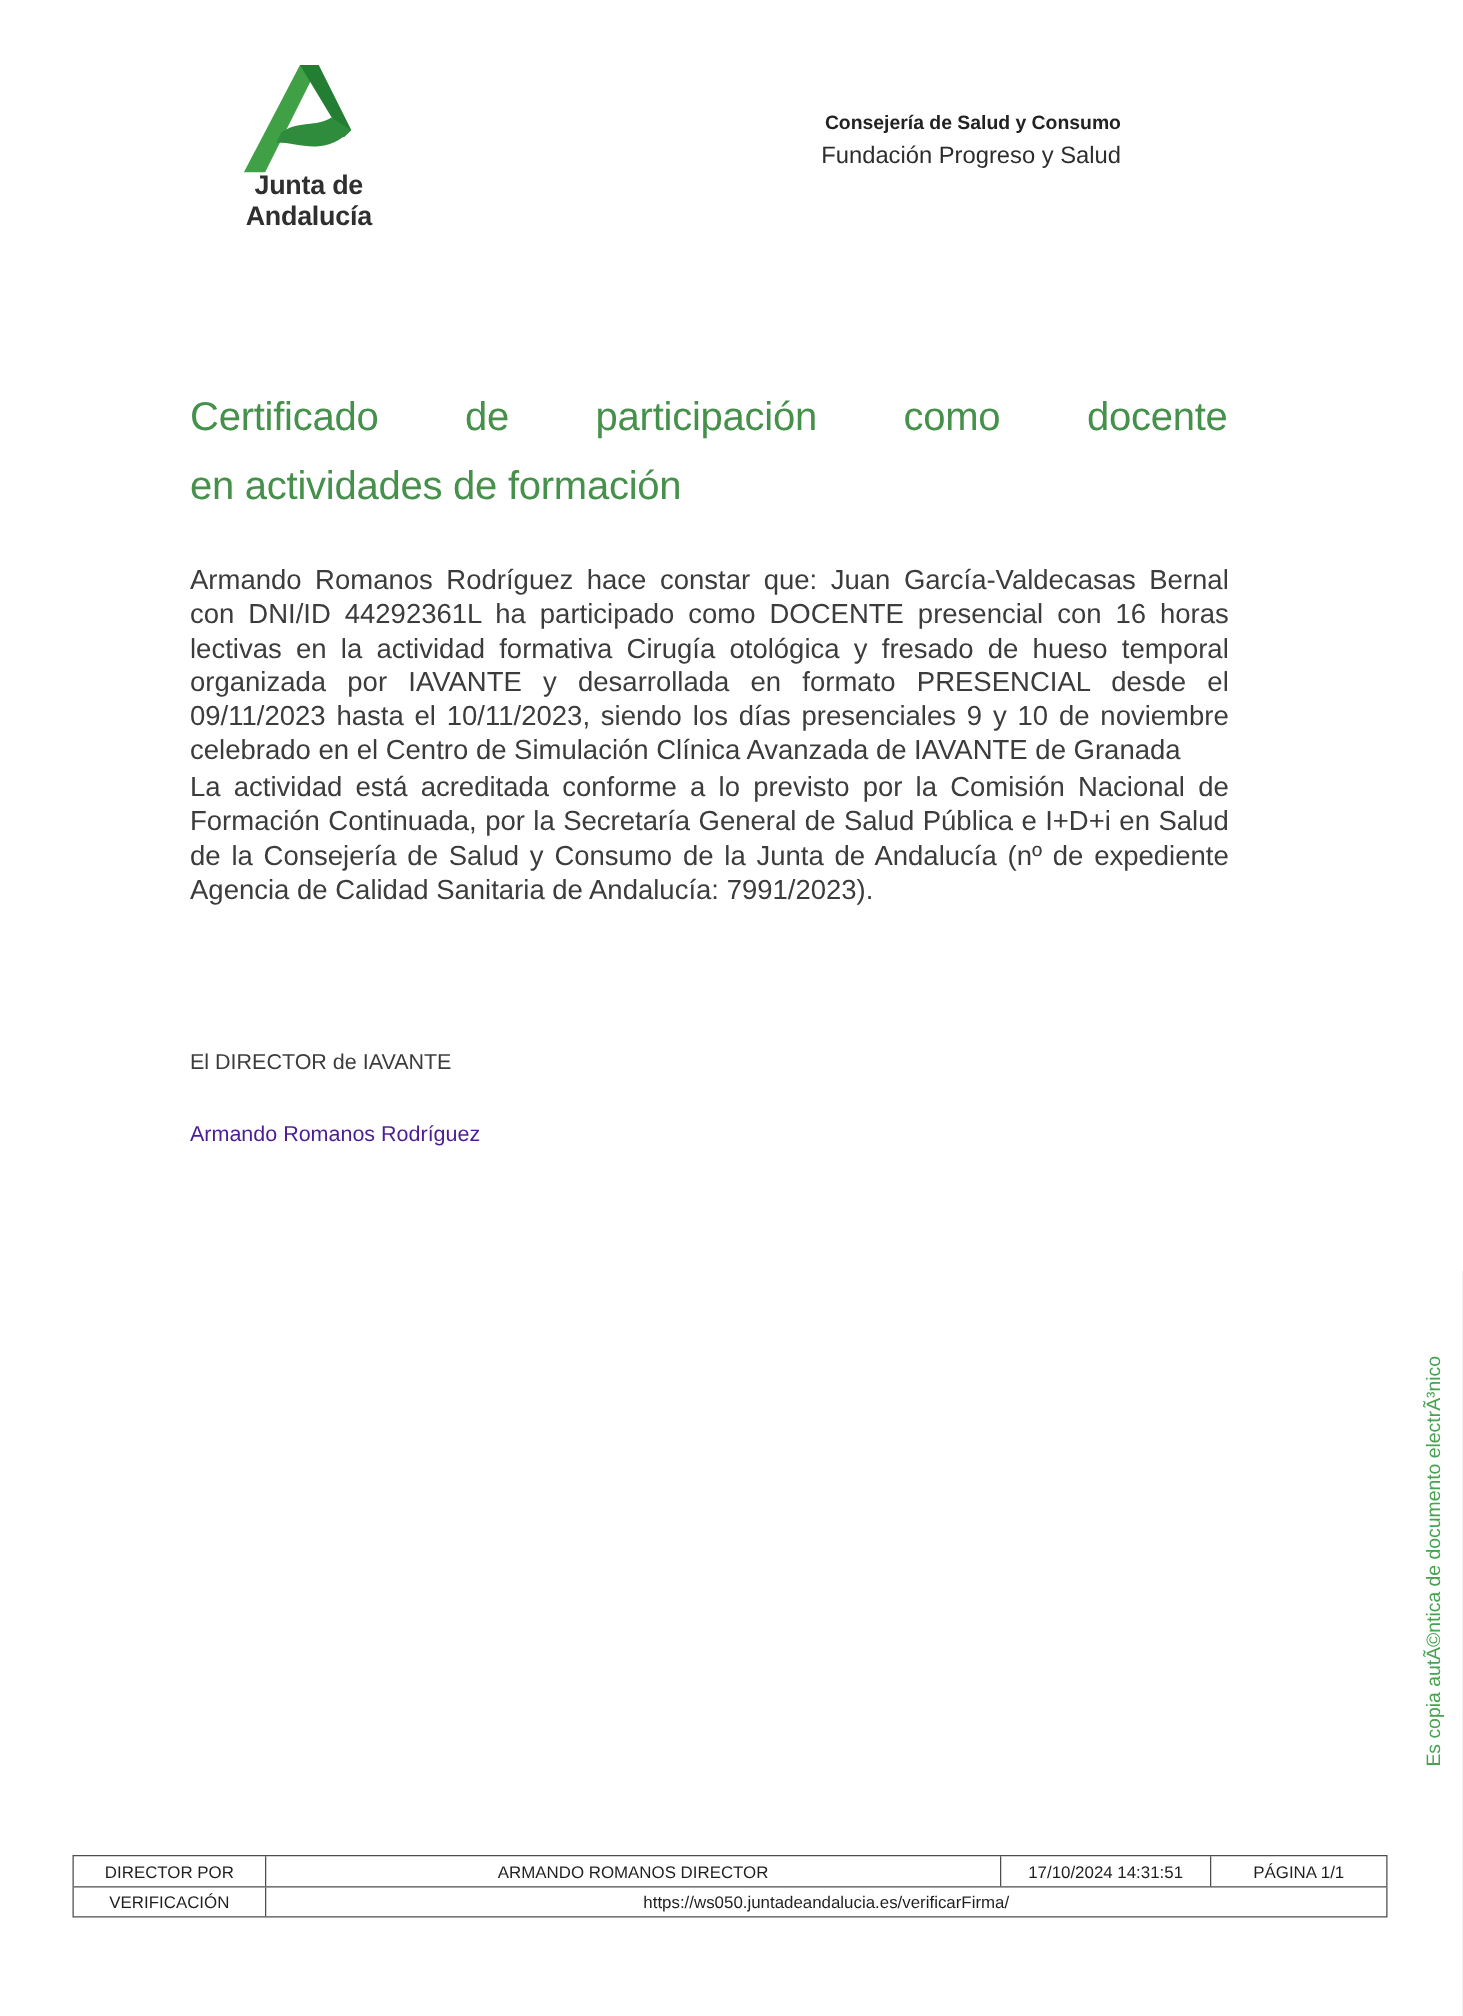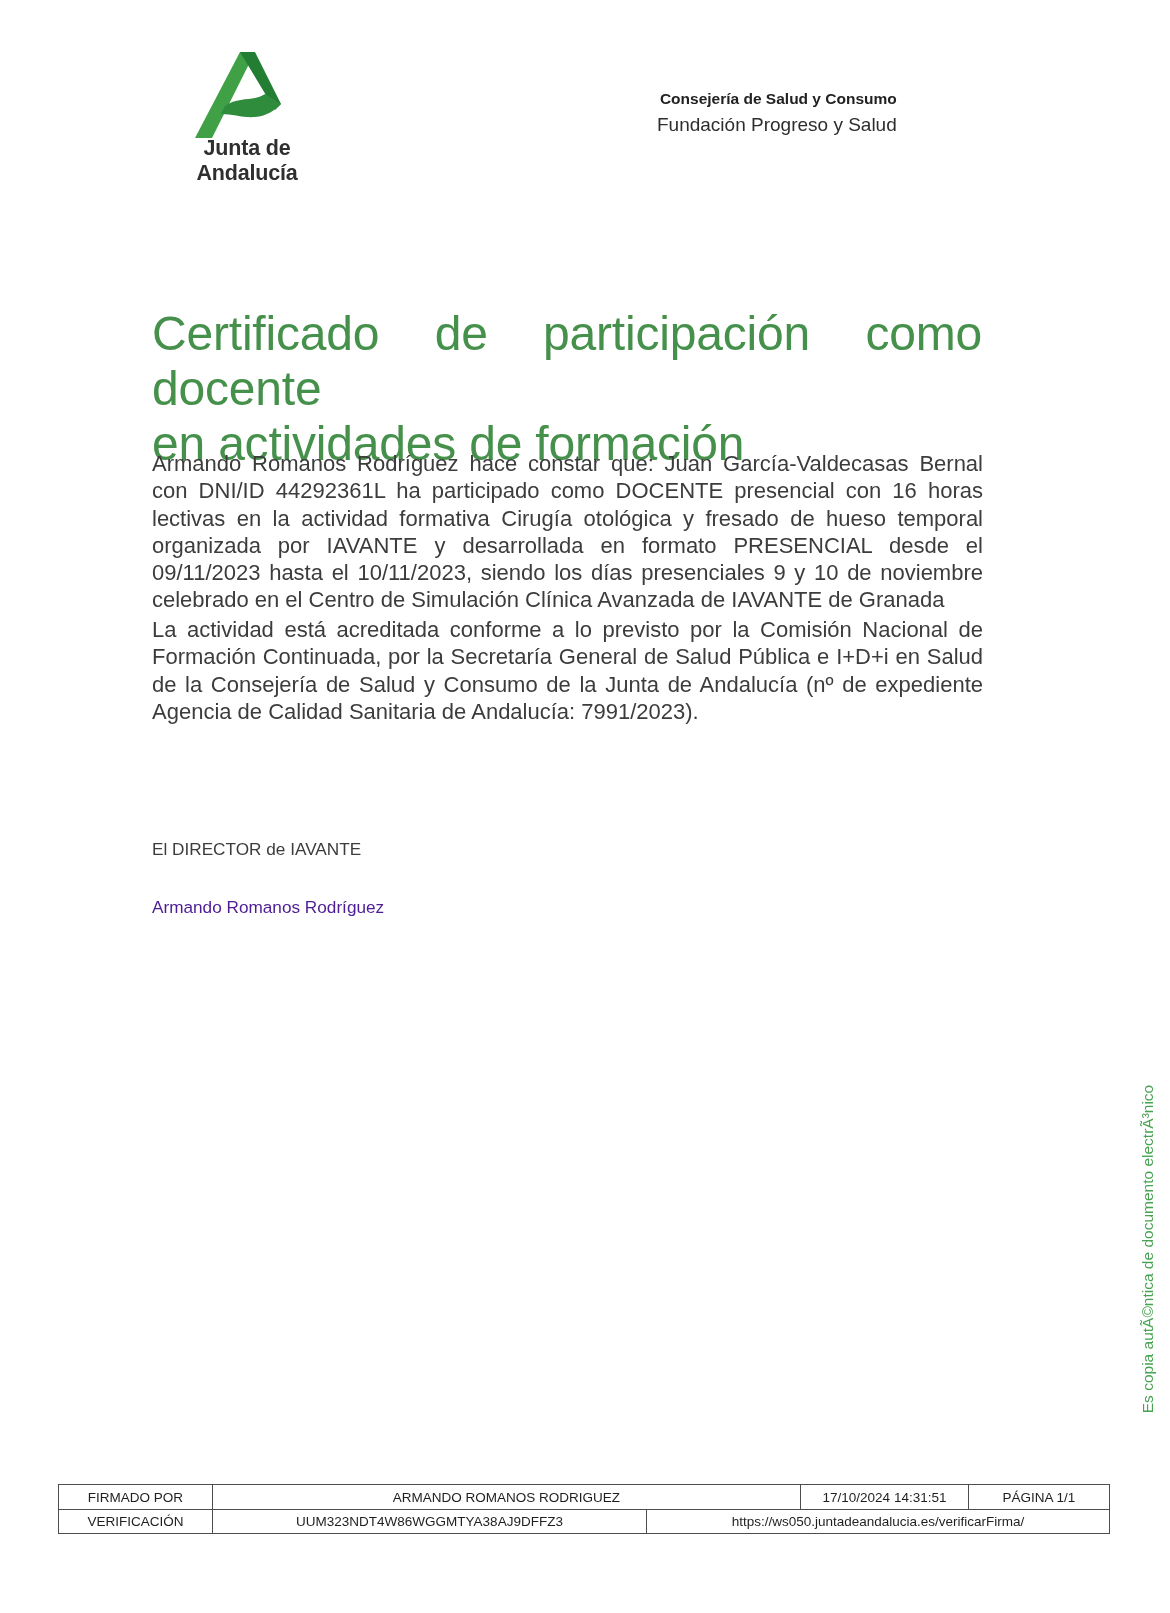--- a/index.html
+++ b/index.html
@@ -17,21 +17,21 @@
   .brand-text{
     margin-top:-2px;text-align:center;
     font-size:21.5px;font-weight:600;color:#2f2f2f;letter-spacing:-0.2px;
   }
   .org-block{position:absolute;left:657px;top:90px;color:#222;text-align:right;}
   .org-line1{font-size:15.5px;font-weight:700;}
   .org-line2{font-size:19px;font-weight:400;margin-top:6px;color:#2d2d2d;}
   
   .doc-title{
     position:absolute;left:152px;top:306px;width:830px;
-    font-size:48px;line-height:55px;color:#45904a;
+    font-size:32px;line-height:55px;color:#45904a;
     letter-spacing:-0.2px;
   }
   .doc-title .t-line1{text-align:justify;text-align-last:justify;}
   .doc-title .t-line2{text-align:left;}
   
   .para{
     position:absolute;left:152px;width:831px;
     font-size:22px;line-height:27.3px;color:#3c3c3c;
     text-align:justify;
   }
@@ -97,25 +97,24 @@
   <div class="para p1">Armando Romanos Rodríguez hace constar que: Juan García-Valdecasas Bernal con DNI/ID 44292361L ha participado como DOCENTE presencial con 16 horas lectivas en la actividad formativa Cirugía otológica y fresado de hueso temporal organizada por IAVANTE y desarrollada en formato PRESENCIAL desde el 09/11/2023 hasta el 10/11/2023, siendo los días presenciales  9 y 10 de noviembre celebrado en el Centro de Simulación Clínica Avanzada de IAVANTE de Granada</div>
   <div class="para p2">La actividad está acreditada conforme a lo previsto por la Comisión Nacional de Formación Continuada, por la Secretaría General de Salud Pública e I+D+i en Salud de la Consejería de Salud y Consumo de la Junta de Andalucía (nº de expediente Agencia de Calidad Sanitaria de Andalucía: 7991/2023).</div>
 
   <div class="sig-role">El DIRECTOR de IAVANTE</div>
   <div class="sig-name">Armando Romanos Rodríguez</div>
 
   <div class="side-note">Es copia autÃ©ntica de documento electrÃ³nico</div>
 
   <div class="footer-table">
     <div class="f-row">
-      <div class="f-cell w-label">FIRMADO POR</div>
-      <div class="f-cell w-name">ARMANDO ROMANOS RODRIGUEZ</div>
+      <div class="f-cell w-label">DIRECTOR POR</div>
+      <div class="f-cell w-name">ARMANDO ROMANOS DIRECTOR</div>
       <div class="f-cell w-date">17/10/2024 14:31:51</div>
       <div class="f-cell w-page">PÁGINA 1/1</div>
     </div>
     <div class="f-row f-row2">
       <div class="f-cell w-label">VERIFICACIÓN</div>
-      <div class="f-cell w-code">UUM323NDT4W86WGGMTYA38AJ9DFFZ3</div>
       <div class="f-cell w-url">https://ws050.juntadeandalucia.es/verificarFirma/</div>
     </div>
   </div>
 
 </div>
 
 </body></html>

